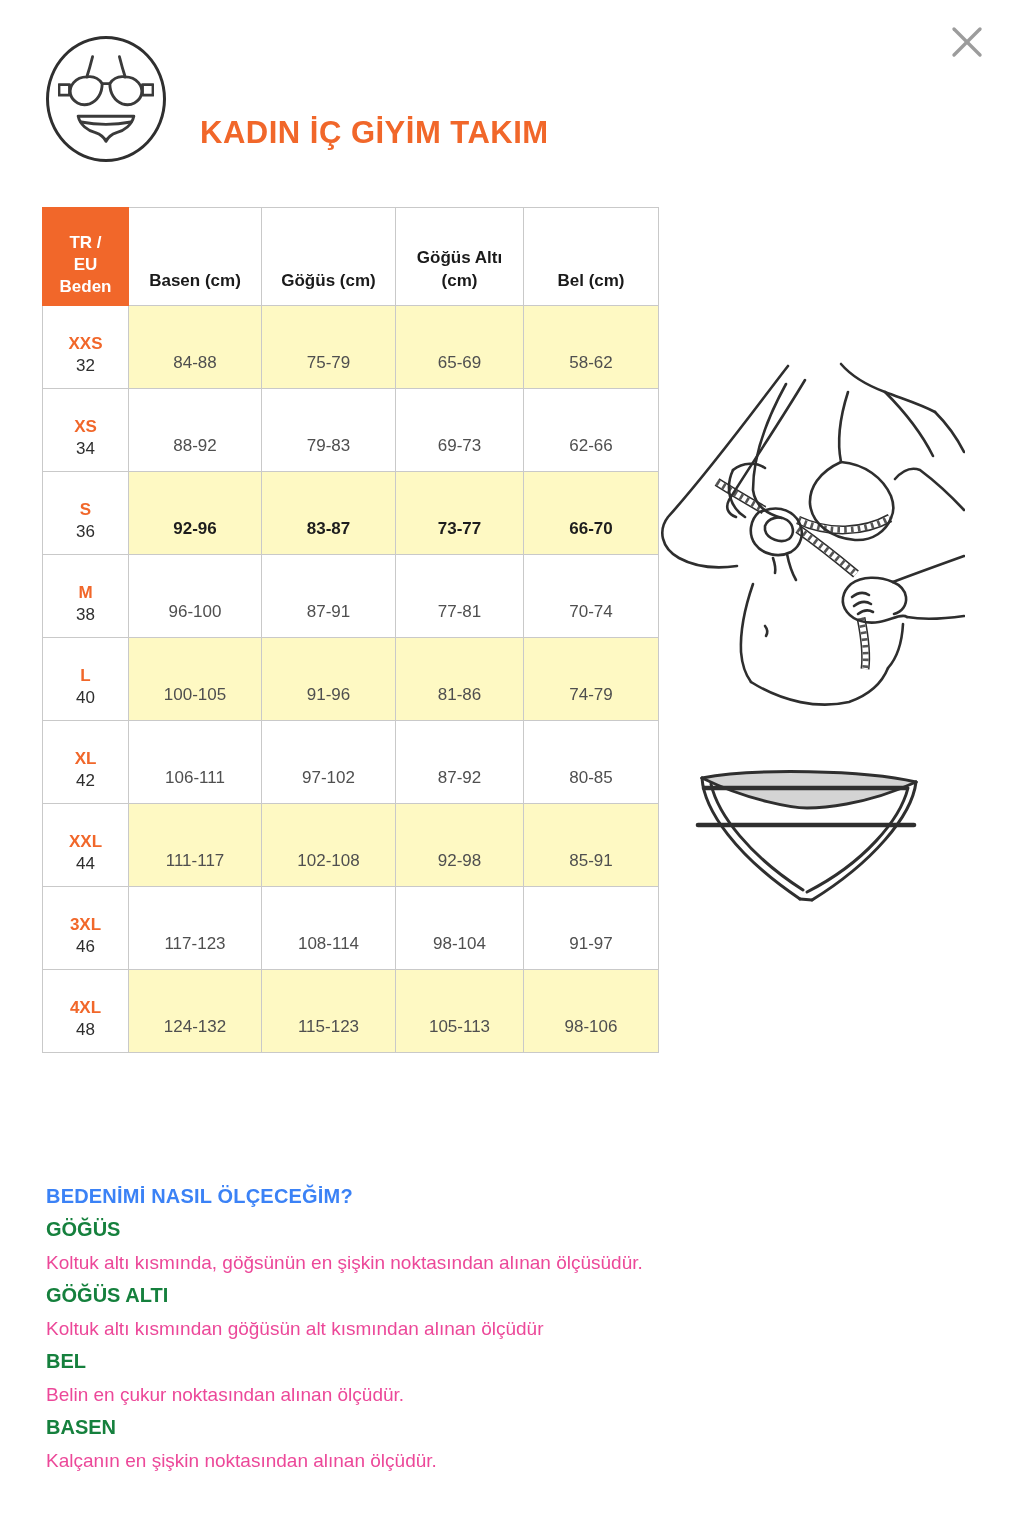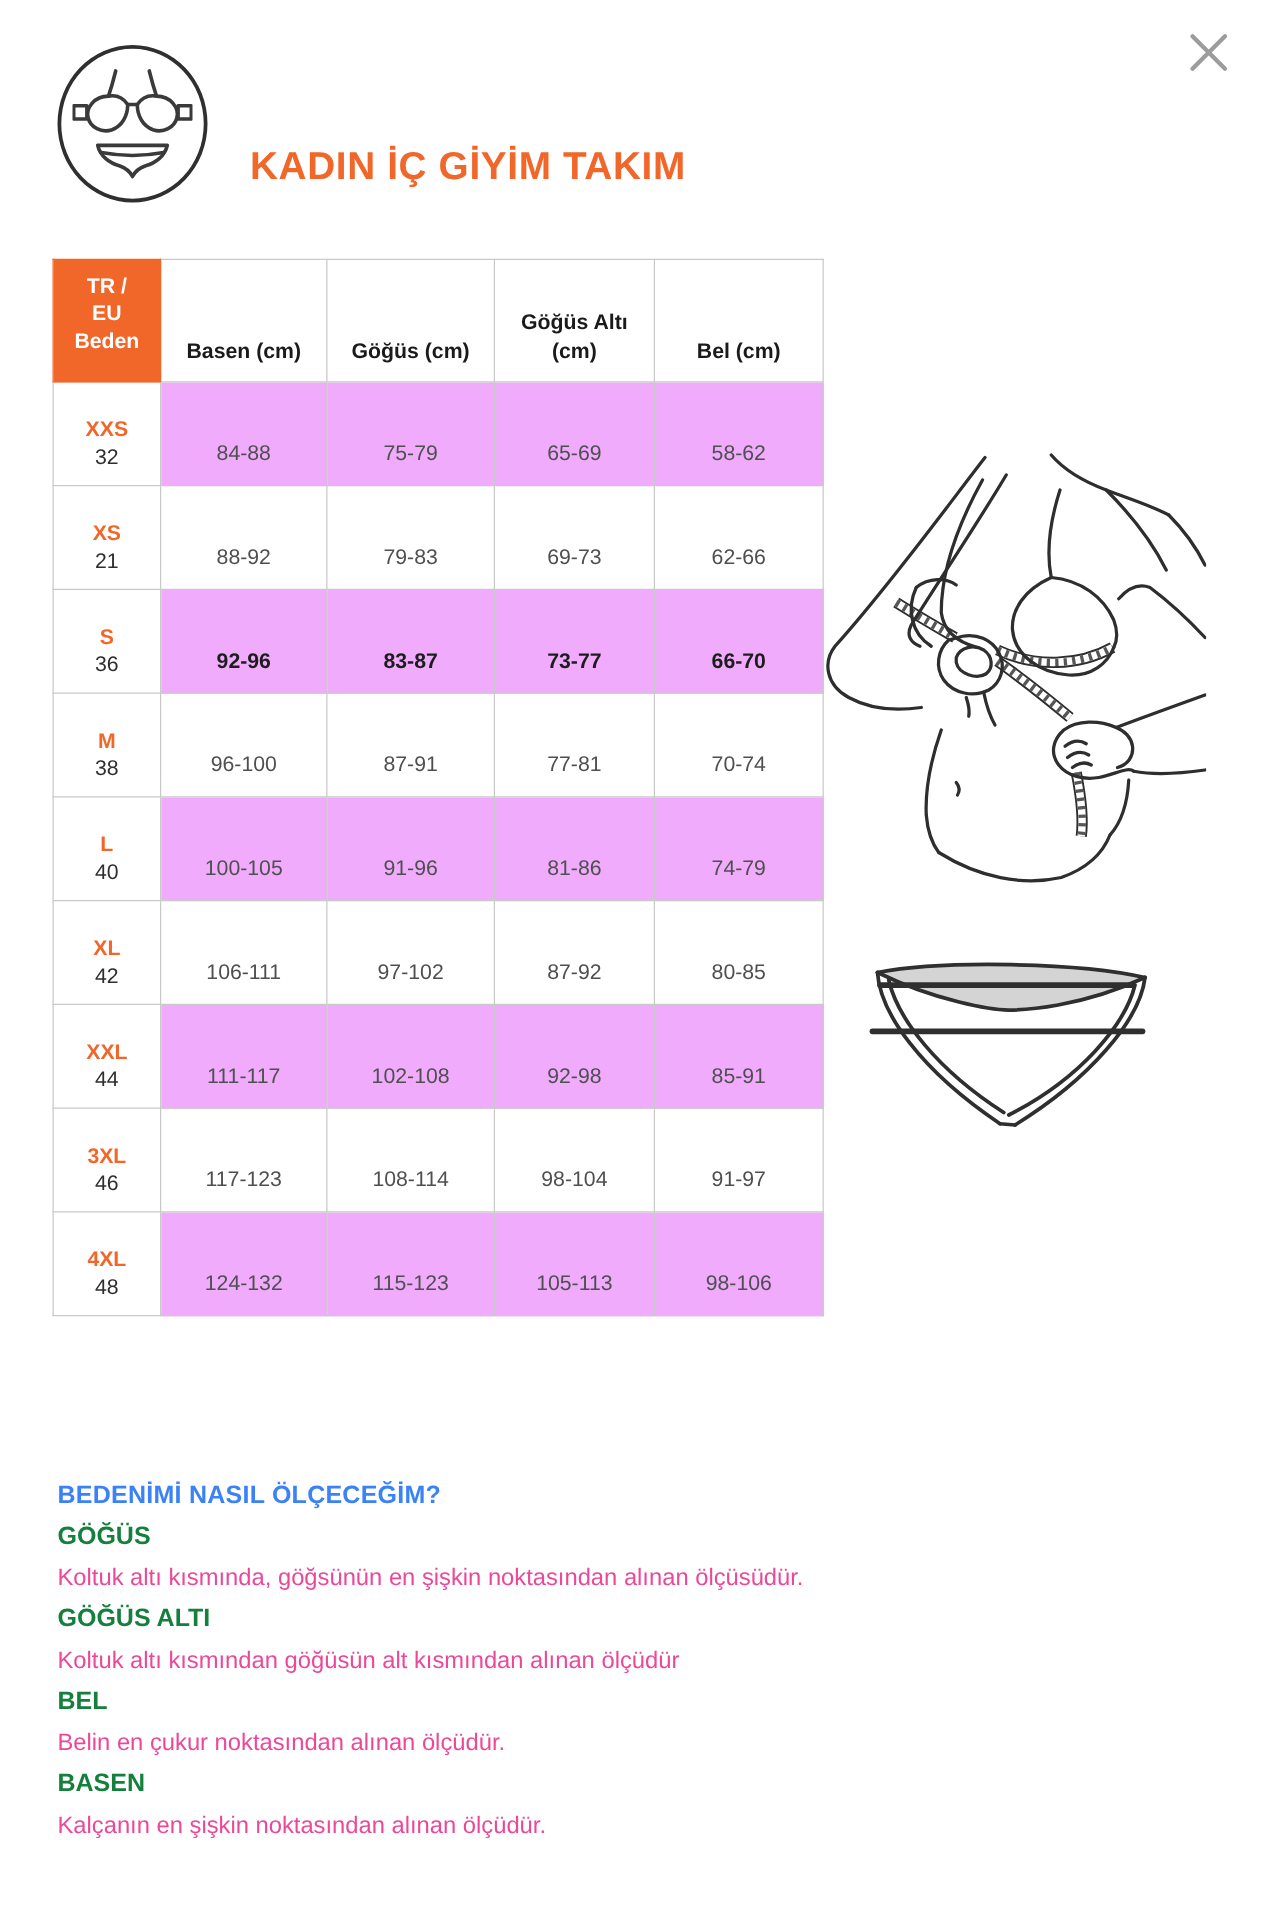--- a/index.html
+++ b/index.html
@@ -14,30 +14,30 @@
                 color:#f1672a; letter-spacing:0.5px; white-space:nowrap;margin-top:41px; }
   .close-btn { position:absolute; left:940px; top:16px; width:54px; height:54px;
                display:flex; align-items:center; justify-content:center; cursor:pointer; background:transparent; border:none; }
 
   
   table.size-table { position:absolute; left:42px; top:207px; width:616px;
                      border-collapse:collapse; table-layout:fixed; }
   .size-table td, .size-table th { border:1px solid #c9c9c9; vertical-align:bottom;
                                    text-align:center; font-size:17px; }
   th.corner-cell { background:#f1672a; border-color:#f1672a; color:#ffffff; font-weight:bold;
-                   line-height:22px; padding-bottom:21px; }
+                   line-height:22px; padding-bottom:7px; }
   th.col-head { background:#ffffff; color:#1a1a1a; font-weight:bold;
                 padding:0 10px 13px 10px; line-height:23px; }
   thead tr { height:98px; }
   tbody tr { height:83px; }
   td.size-cell { background:#ffffff; padding-bottom:12px; }
   .size-code { color:#f1672a; font-weight:bold; font-size:17px; line-height:22px; }
   .size-eu { color:#2e2e2e; font-size:17px; line-height:21px; }
   td.val-cell { color:#4f4f4f; padding-bottom:15px; background:#ffffff; }
-  tr.shade td.val-cell { background:#f0abfc; }
+  tr.shade td.val-cell { background:#fef9c3; }
   tr.hl td.val-cell { font-weight:bold; color:#1d1d1d; }
 
   
   .bust-illu { position:absolute; left:653px; top:362px; width:312px; height:412px; }
   .panty-illu { position:absolute; left:694px; top:768px; width:234px; height:156px; }
   .sketch { stroke:#2e2e2e; stroke-width:2.6; fill:none; stroke-linecap:round; stroke-linejoin:round; }
   .tape-outer { stroke:#2e2e2e; stroke-width:9; fill:none; stroke-linecap:butt; }
   .tape-inner { stroke:#ffffff; stroke-width:6; fill:none; stroke-linecap:butt; }
   .tape-dash  { stroke:#565656; stroke-width:6; fill:none; stroke-dasharray:2.6 4.2; stroke-linecap:butt; }
 
@@ -106,21 +106,21 @@
           <div class="size-eu">32</div>
         </td>
         <td class="val-cell">84-88</td>
         <td class="val-cell">75-79</td>
         <td class="val-cell">65-69</td>
         <td class="val-cell">58-62</td>
       </tr>
       <tr>
         <td class="size-cell">
           <div class="size-code">XS</div>
-          <div class="size-eu">21</div>
+          <div class="size-eu">34</div>
         </td>
         <td class="val-cell">88-92</td>
         <td class="val-cell">79-83</td>
         <td class="val-cell">69-73</td>
         <td class="val-cell">62-66</td>
       </tr>
       <tr class="shade hl">
         <td class="size-cell">
           <div class="size-code">S</div>
           <div class="size-eu">36</div>

